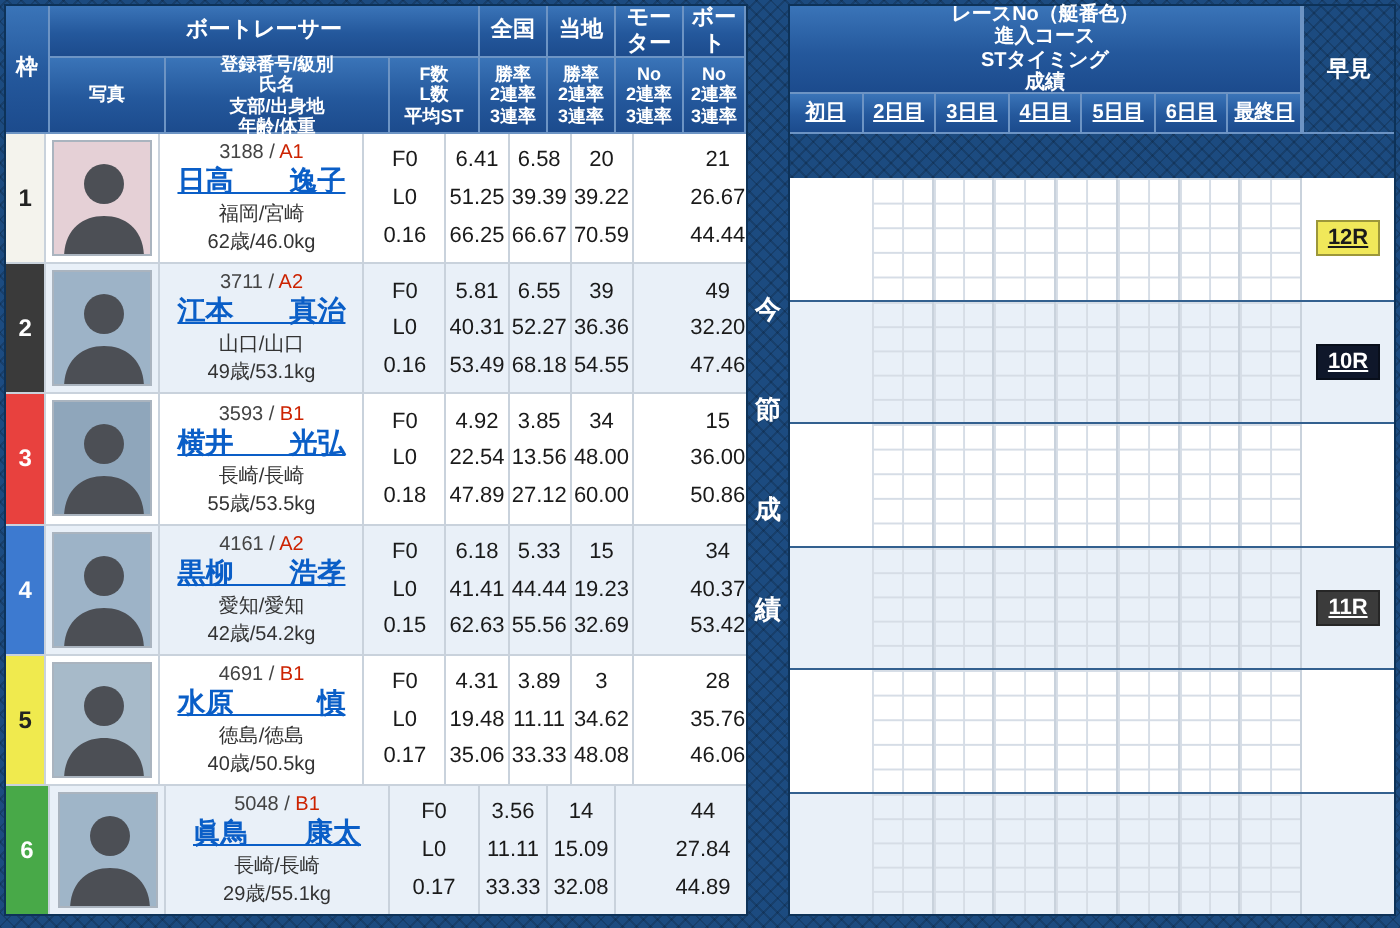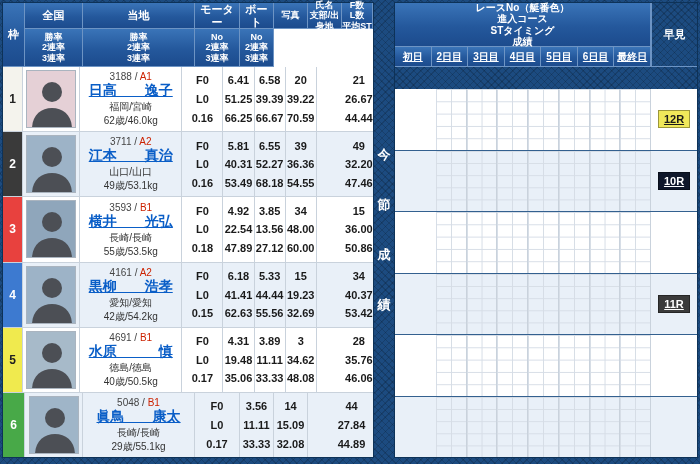--- a/index.html
+++ b/index.html
@@ -37,21 +37,21 @@
   .photo svg{position:absolute;bottom:-2px;left:3px;}
   .c-info{width:112px;justify-content:flex-end;padding:3px 0;}
   .reg{font-size:10px;color:#444;}
   .reg .cls{color:#cc2200;}
   .name{font-size:14px;font-weight:bold;color:#0a5ec7;text-decoration:underline;
     white-space:pre;cursor:pointer;}
   .branch,.agewt{font-size:10px;color:#333;}
   .c-flst{width:45px;}
   .c-stat{width:34px;}
   .c-stat:last-child{width:31px;border-right:none;margin-left:28px;}
-  .triple{justify-content:space-around;font-size:11px;color:#1a1a1a;padding:4px 0;text-align:right;font-weight:bold;}
+  .triple{justify-content:space-around;font-size:11px;color:#1a1a1a;padding:4px 0;text-align:right;}
   
   .midstrip{width:20px;height:456px;display:flex;flex-direction:column;align-items:center;
     justify-content:center;gap:32px;color:#fff;font-weight:bold;font-size:13px;}
   
   .rtable{flex:1;height:456px;display:flex;flex-direction:column;border:1px solid #0d3258;gap:22px;}
   .rhead{display:grid;grid-template-columns:repeat(7,1fr) 46px;grid-template-rows:44px 20px;}
   .rh-main{grid-column:1/8;grid-row:1;font-size:10px;}
   .rh-day{font-size:10px;text-decoration:underline;}
   .rh-hayami{grid-column:8;grid-row:1/3;
     background:#1c4b80;
@@ -75,20 +75,21 @@
   .badge:empty{display:none;}
 </style>
 </head>
 <body>
 
 <div class="wrap">
 
   <div class="ltable">
     <div class="lhead">
       <div class="hcell h-waku">枠</div>
+      <div class="hcell h-racer">ボートレーサー</div>
       <div class="hcell">全国</div>
       <div class="hcell">当地</div>
       <div class="hcell">モーター</div>
       <div class="hcell">ボート</div>
       <div class="hcell small">写真</div>
       <div class="hcell small">
         <span class="hl">登録番号/級別</span>
         <span class="hl">氏名</span>
         <span class="hl">支部/出身地</span>
         <span class="hl">年齢/体重</span>

